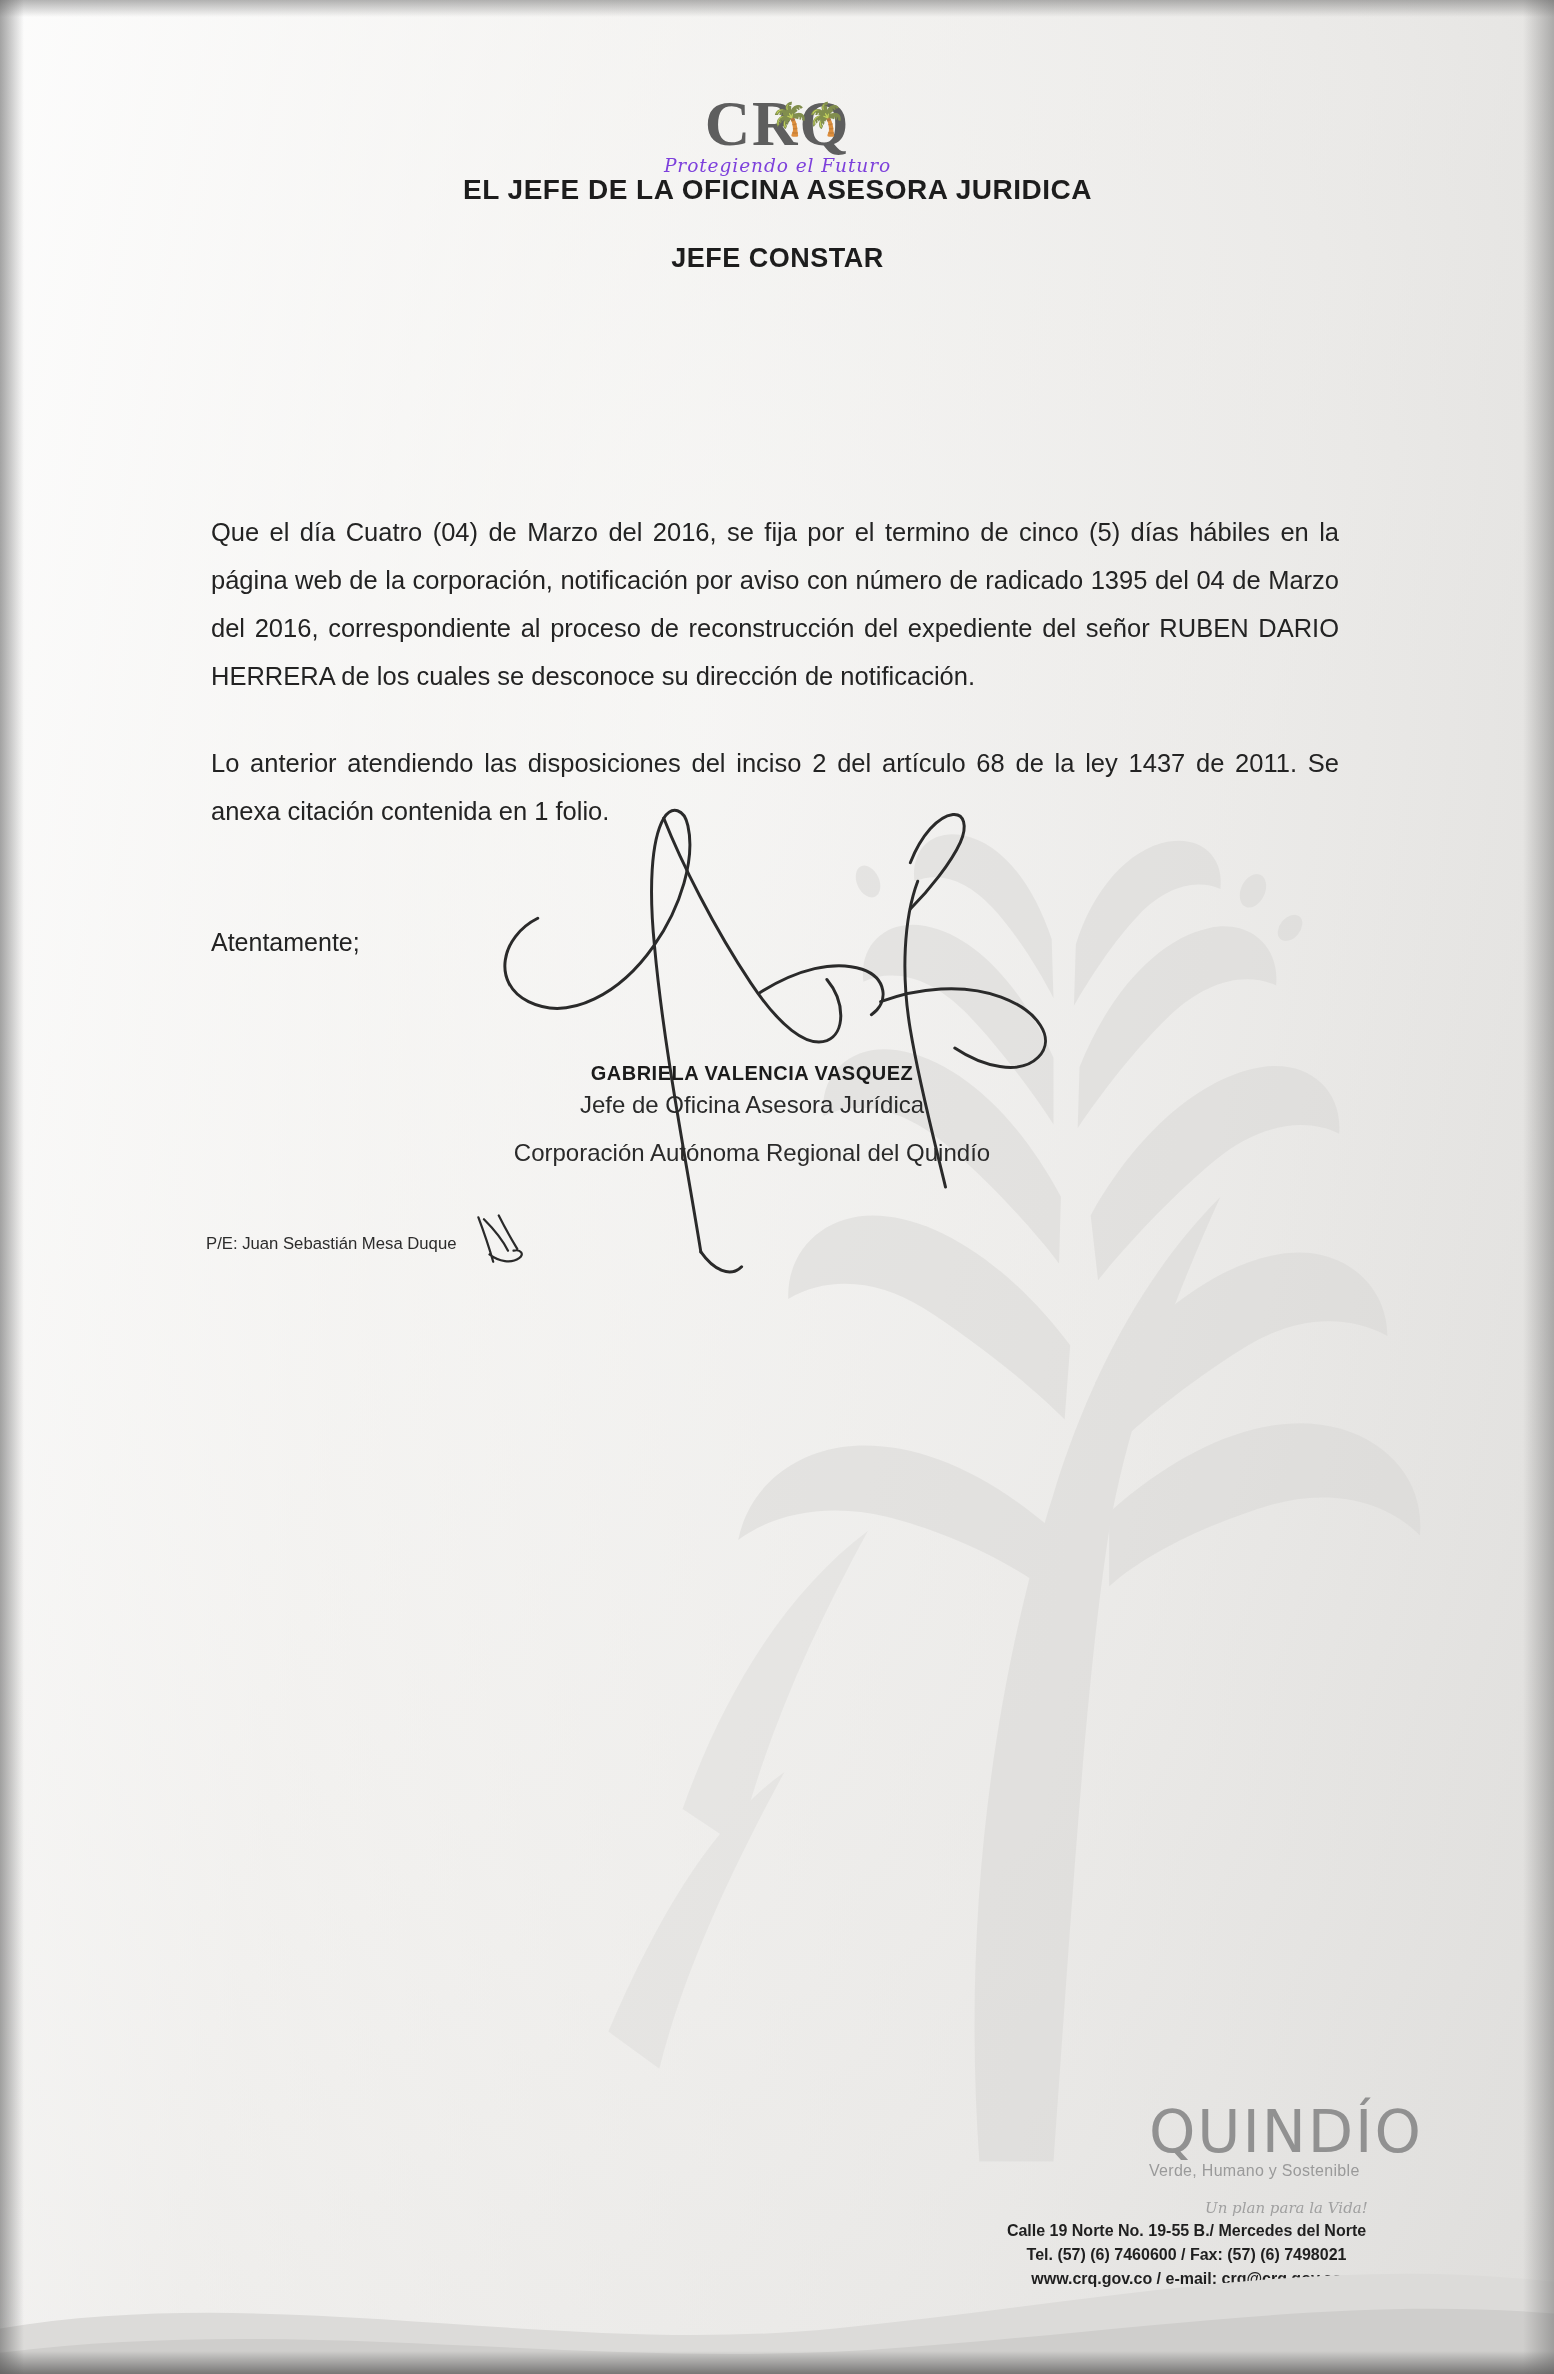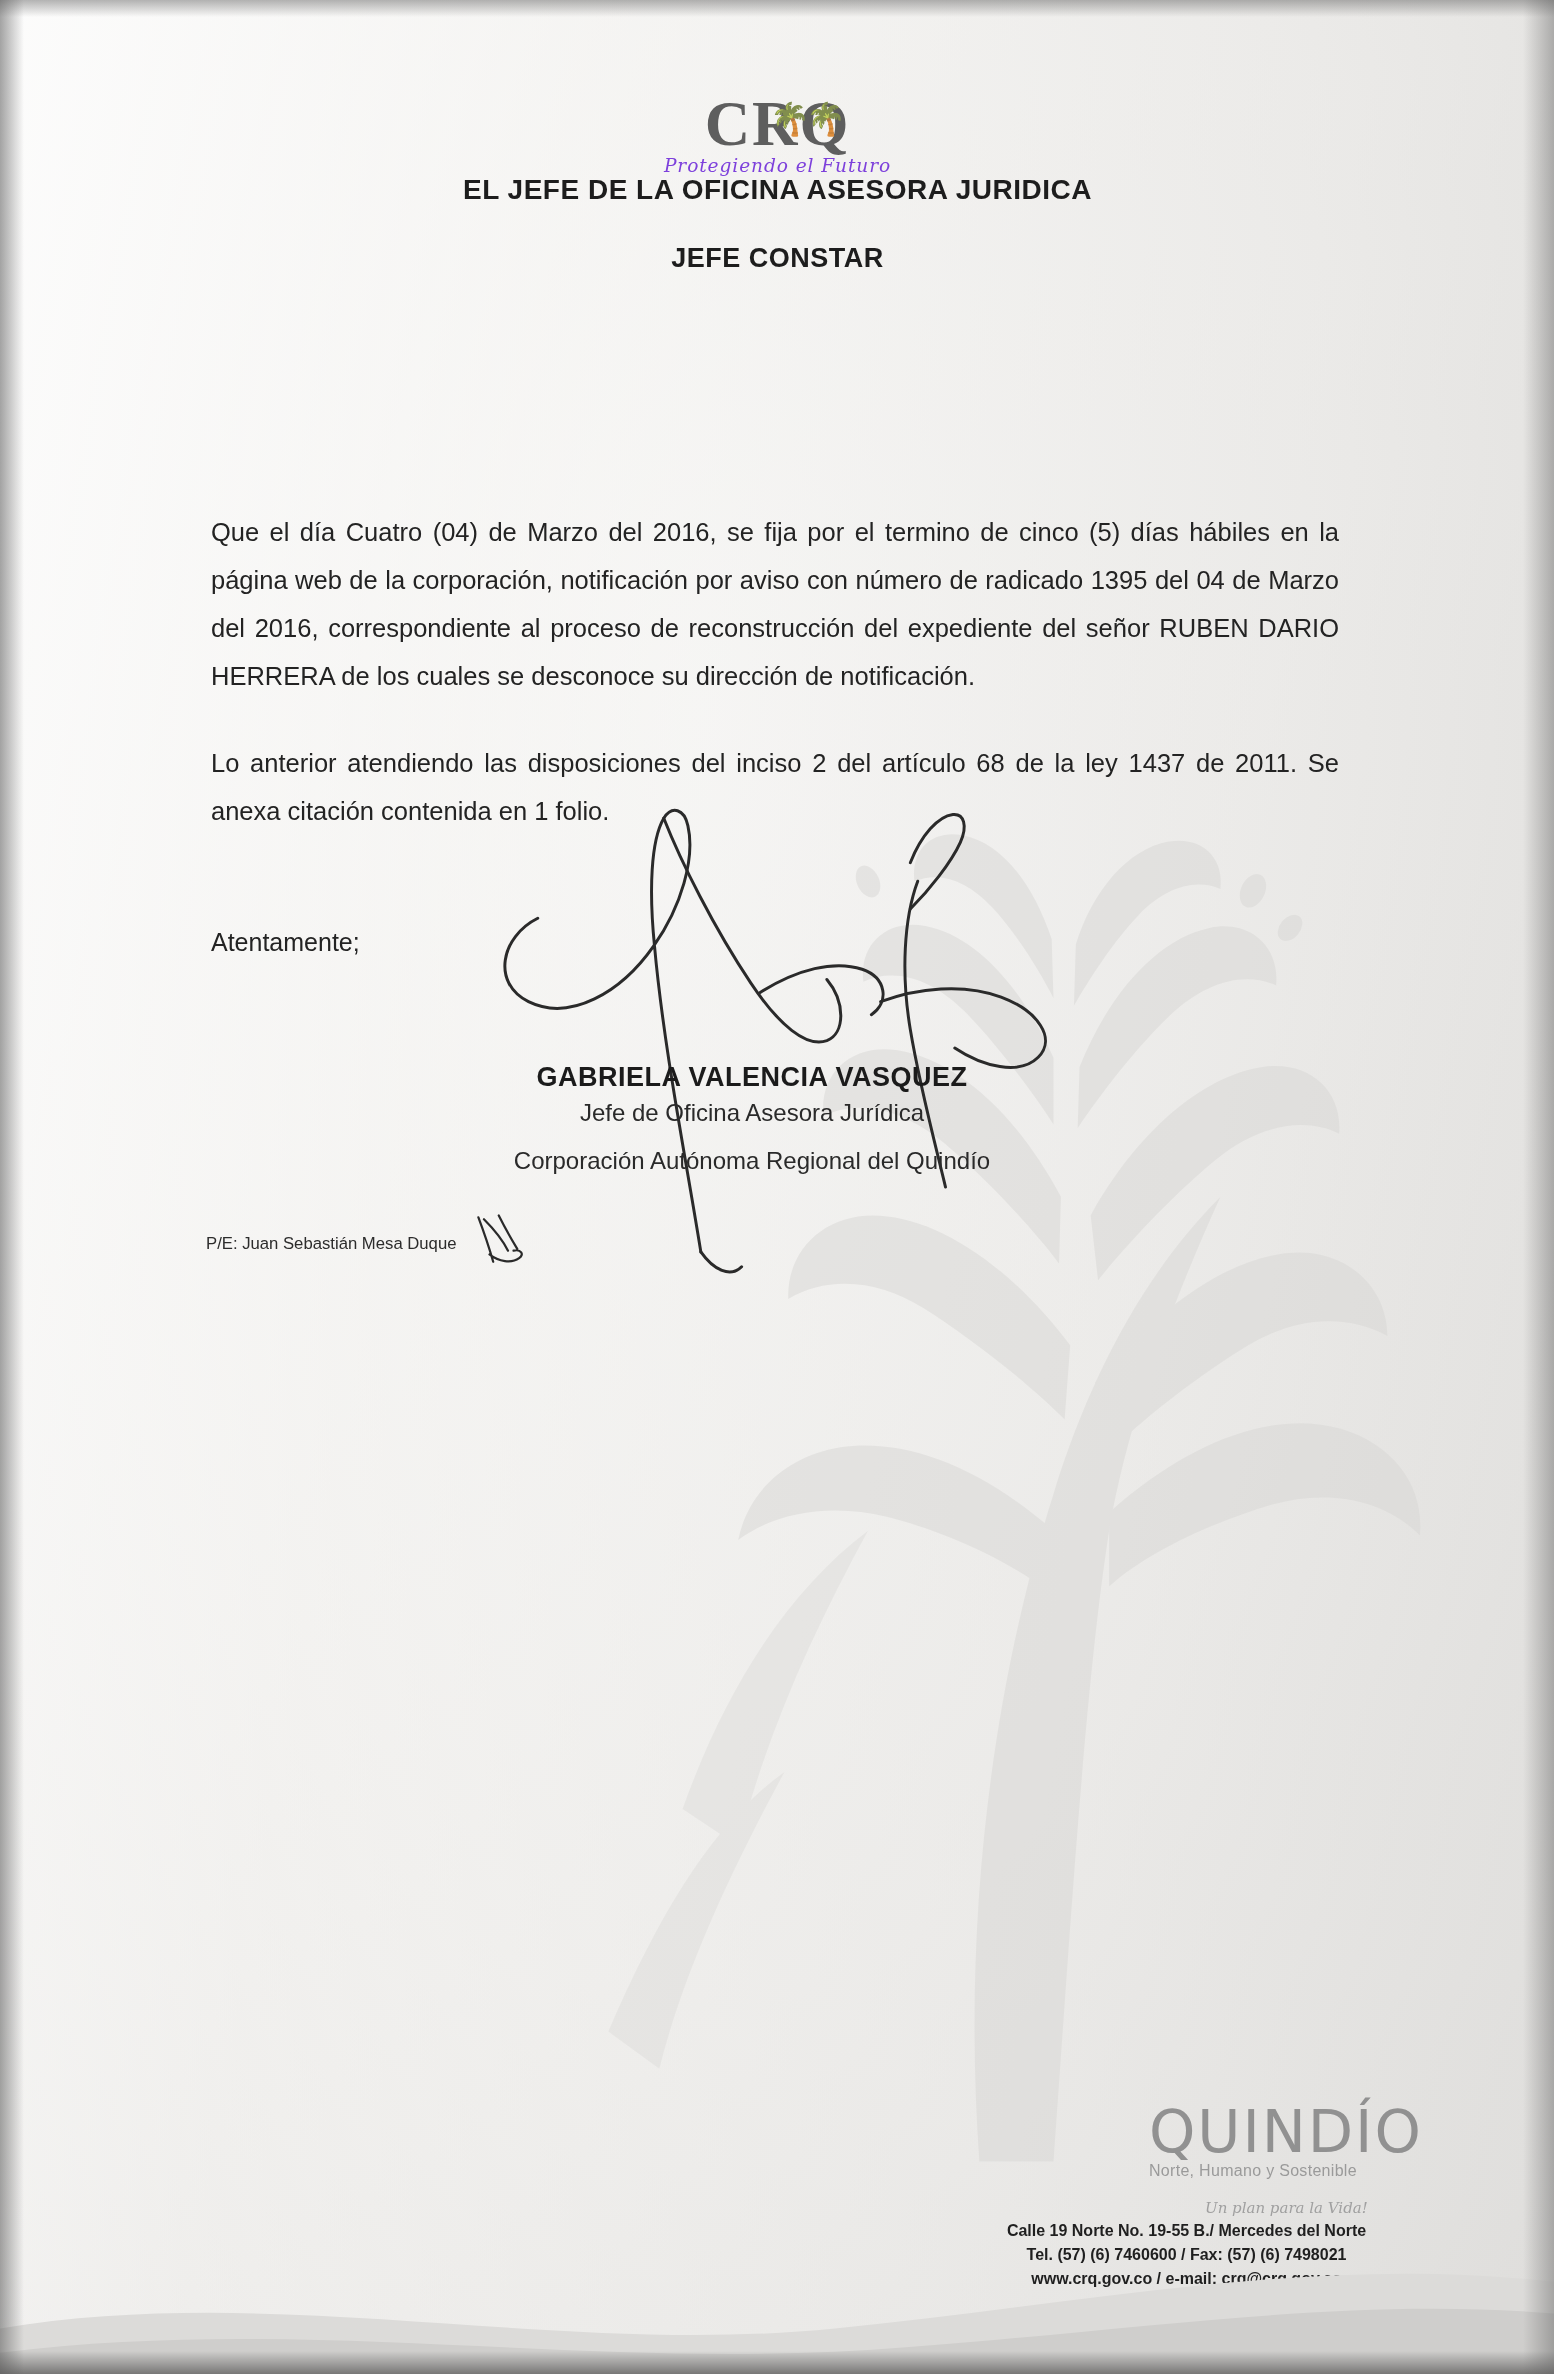--- a/index.html
+++ b/index.html
@@ -130,21 +130,21 @@
 
   
   .sign-block {
     position: absolute;
     top: 1062px;
     left: 390px;
     width: 724px;
     text-align: center;
   }
   .sign-name {
-    font-size: 27px;
+    font-size: 20px;
     font-weight: 700;
     letter-spacing: 0.5px;
     color: #1b1b1b;
   }
   .sign-role {
     font-size: 24px;
     color: #2a2a2a;
     margin-top: 5.6px;
   }
   .sign-org {
@@ -334,21 +334,21 @@
     <div class="sign-org">Corporación Autónoma Regional del Quindío</div>
   </div>
 
   <div class="pe-line">P/E: Juan Sebastián Mesa Duque</div>
   <svg class="pe-sig-svg" viewBox="0 0 80 70">
     <path d="M8 10 C14 26 20 44 24 58 M14 12 C24 22 34 34 40 46 M30 8 C36 20 44 34 50 44 M20 50 C30 58 44 60 52 54 C58 50 54 44 46 46"></path>
   </svg>
 
   <div class="quindio-logo">
     <div class="quindio-word">QUINDÍO</div>
-    <div class="quindio-sub">Norte, Humano y Sostenible</div>
+    <div class="quindio-sub">Verde, Humano y Sostenible</div>
     <div class="quindio-script">Un plan para la Vida!</div>
   </div>
 
   <div class="footer-contact">
     <div>Calle 19 Norte No. 19-55 B./ Mercedes del Norte</div>
     <div>Tel. (57) (6) 7460600 / Fax: (57) (6) 7498021</div>
     <div>www.crq.gov.co  /  e-mail: crq@crq.gov.co</div>
     <div class="footer-city">Armenia - Quindío, Colombia.</div>
   </div>
 

